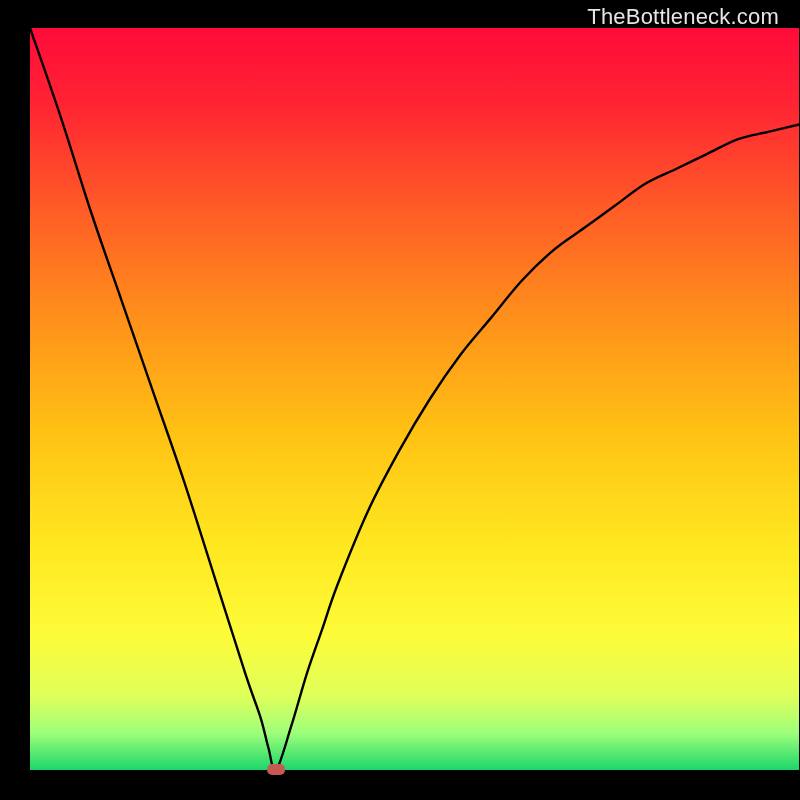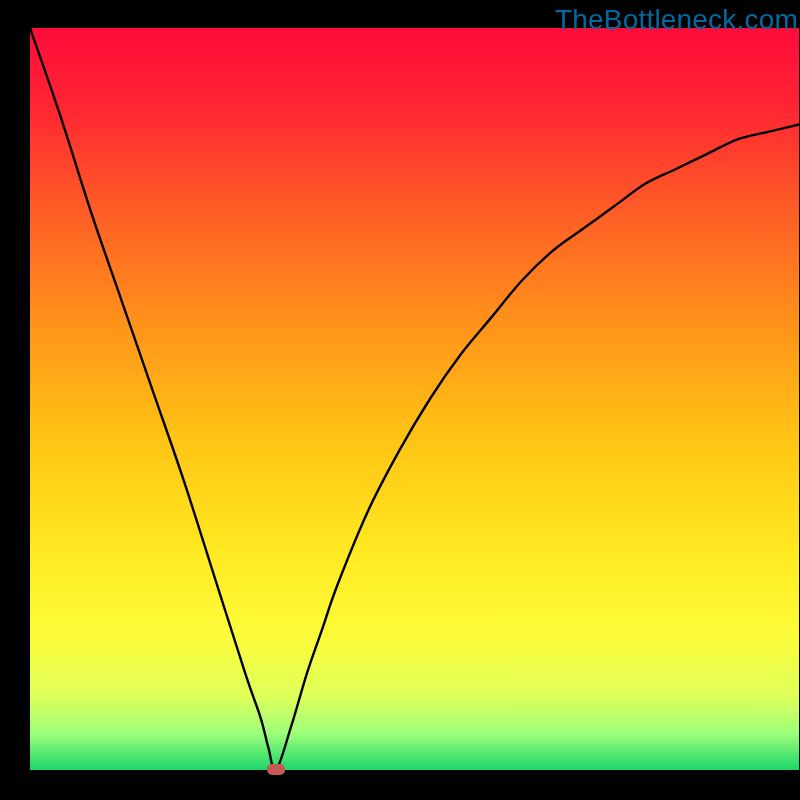--- a/index.html
+++ b/index.html
@@ -12,23 +12,23 @@
     font-family: Arial, Helvetica, sans-serif;
   }
   .frame {
     position: relative;
     width: 800px;
     height: 800px;
   }
   .watermark {
     position: absolute;
     top: 4px;
-    right: 2px;
-    color: #0369a1;
-    font-size: 28px;
+    right: 21px;
+    color: #e5e5e5;
+    font-size: 22px;
     font-weight: 500;
     letter-spacing: 0.2px;
     z-index: 5;
   }
   svg {
     display: block;
   }
 </style>
 </head>
 <body>

